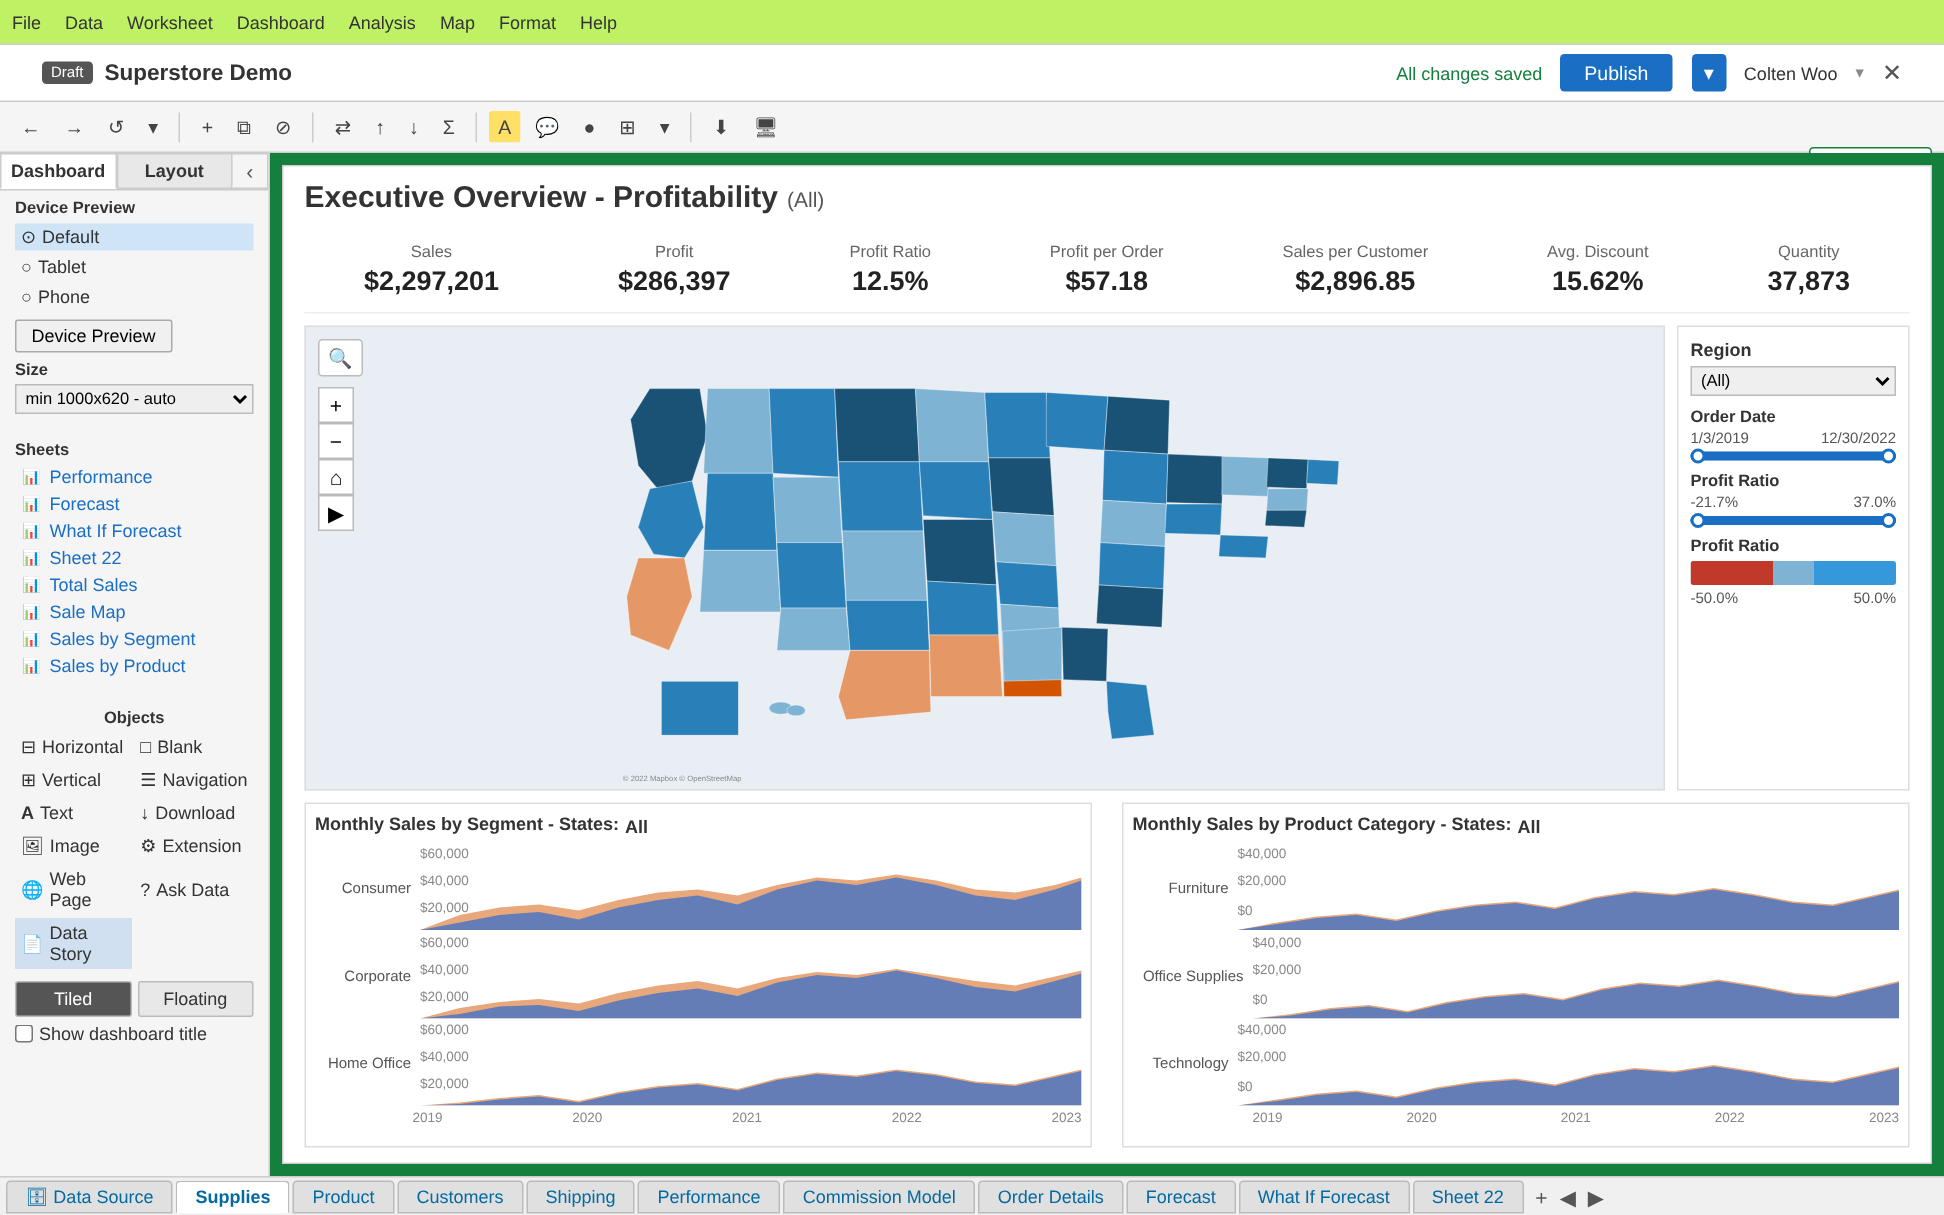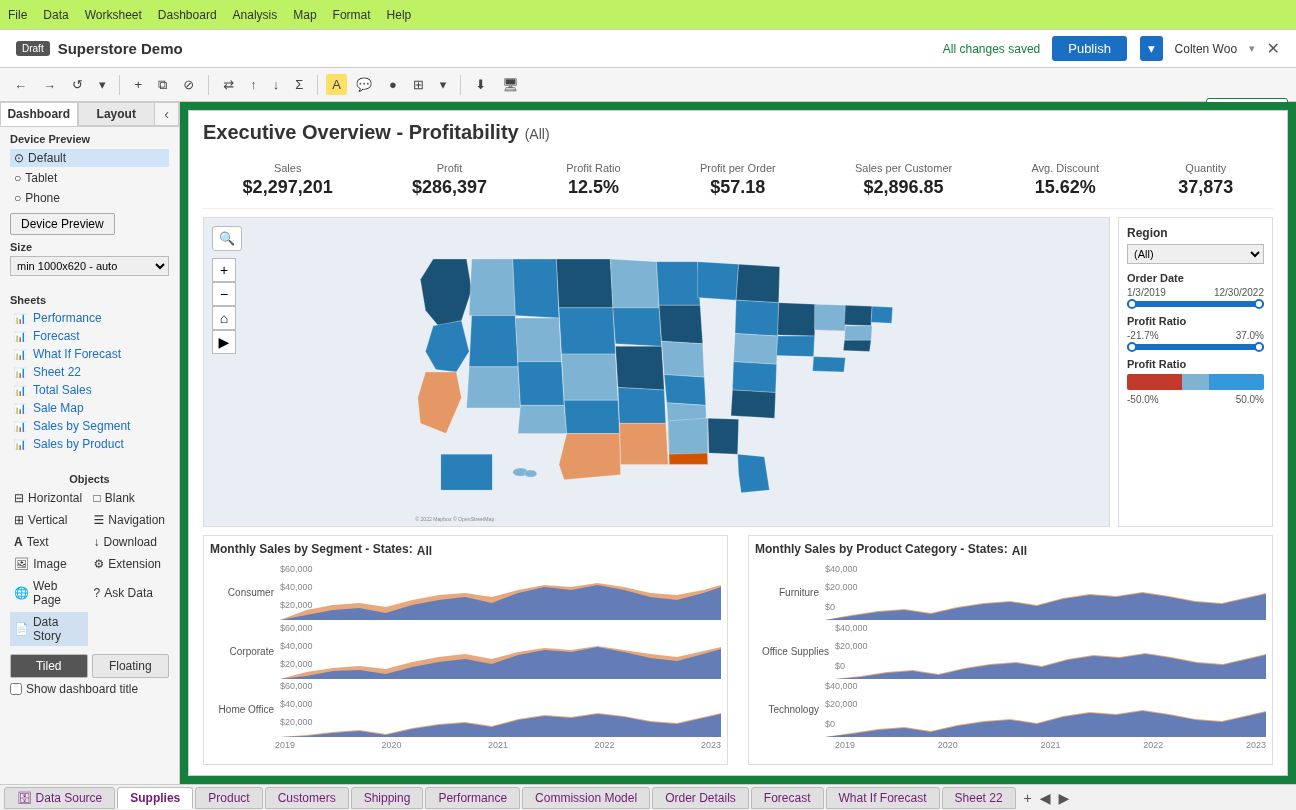--- a/index.html
+++ b/index.html
@@ -3,21 +3,21 @@
   <meta charset="utf-8">
   <style>
     * { box-sizing: border-box; margin: 0; padding: 0; }
     body { font-family: 'Segoe UI', Arial, sans-serif; font-size: 12px; background: #f0f0f0; color: #333; overflow: hidden; width: 1296px; height: 810px; }
 
     
     .menu-bar { display: flex; align-items: center; background: #bef264; border-bottom: 1px solid #ccc; height: 30px; padding: 0 8px; gap: 16px; }
     .menu-bar span { cursor: pointer; font-size: 12px; color: #333; }
 
     
-    .title-bar { display: flex; align-items: center; background: #fff; border-bottom: 1px solid #ccc; height: 38px; padding: 0 16px; justify-content: space-between; }
+    .title-bar { display: flex; align-items: center; background: #fff; border-bottom: 1px solid #ccc; height: 38px; padding: 0 28px; justify-content: space-between; }
     .title-bar-left { display: flex; align-items: center; gap: 8px; }
     .draft-badge { background: #555; color: #fff; font-size: 10px; padding: 2px 6px; border-radius: 3px; }
     .title-text { font-size: 15px; font-weight: 600; color: #333; }
     .title-bar-right { display: flex; align-items: center; gap: 12px; }
     .saved-text { font-size: 12px; color: #15803d; }
     .publish-btn { background: #1a6fc4; color: #fff; border: none; padding: 5px 16px; font-size: 13px; cursor: pointer; border-radius: 3px; }
     .publish-dropdown { background: #1a6fc4; color: #fff; border: none; padding: 5px 8px; cursor: pointer; border-radius: 3px; margin-left: 1px; }
     .user-name { font-size: 12px; color: #333; cursor: pointer; }
     .close-btn { font-size: 16px; cursor: pointer; color: #555; }
 
@@ -96,21 +96,21 @@
     .chart-area { display: flex; flex-direction: column; gap: 2px; height: calc(100% - 30px); }
     .chart-row { display: flex; align-items: center; flex: 1; }
     .chart-row-label { width: 70px; font-size: 10px; color: #555; text-align: right; padding-right: 6px; flex-shrink: 0; }
     .chart-row-content { flex: 1; display: flex; flex-direction: column; justify-content: center; height: 100%; position: relative; }
 
     
     .mini-chart { width: 100%; height: 55px; }
 
     
     .bottom-tabs { height: 26px; background: #f0f0f0; border-top: 1px solid #ccc; display: flex; align-items: center; padding: 0 4px; gap: 2px; overflow-x: auto; }
-    .tab-item { padding: 3px 12px; font-size: 12px; cursor: pointer; background: #e0e0e0; border: 1px solid #bbb; border-radius: 3px 3px 0 0; color: #701a75; white-space: nowrap; }
+    .tab-item { padding: 3px 12px; font-size: 12px; cursor: pointer; background: #e0e0e0; border: 1px solid #bbb; border-radius: 3px 3px 0 0; color: #0369a1; white-space: nowrap; }
     .tab-item.active { background: #fff; border-bottom: 1px solid #fff; font-weight: bold; }
     .tab-icons { display: flex; gap: 4px; margin-left: 4px; }
     .tab-icon-btn { background: none; border: none; cursor: pointer; font-size: 14px; color: #555; padding: 2px; }
 
     
     .usa-map { width: 100%; height: 100%; }
     .state-dark { fill: #1a5276; stroke: #fff; stroke-width: 0.5; }
     .state-medium { fill: #2980b9; stroke: #fff; stroke-width: 0.5; }
     .state-light { fill: #7fb3d3; stroke: #fff; stroke-width: 0.5; }
     .state-orange { fill: #e59866; stroke: #fff; stroke-width: 0.5; }

